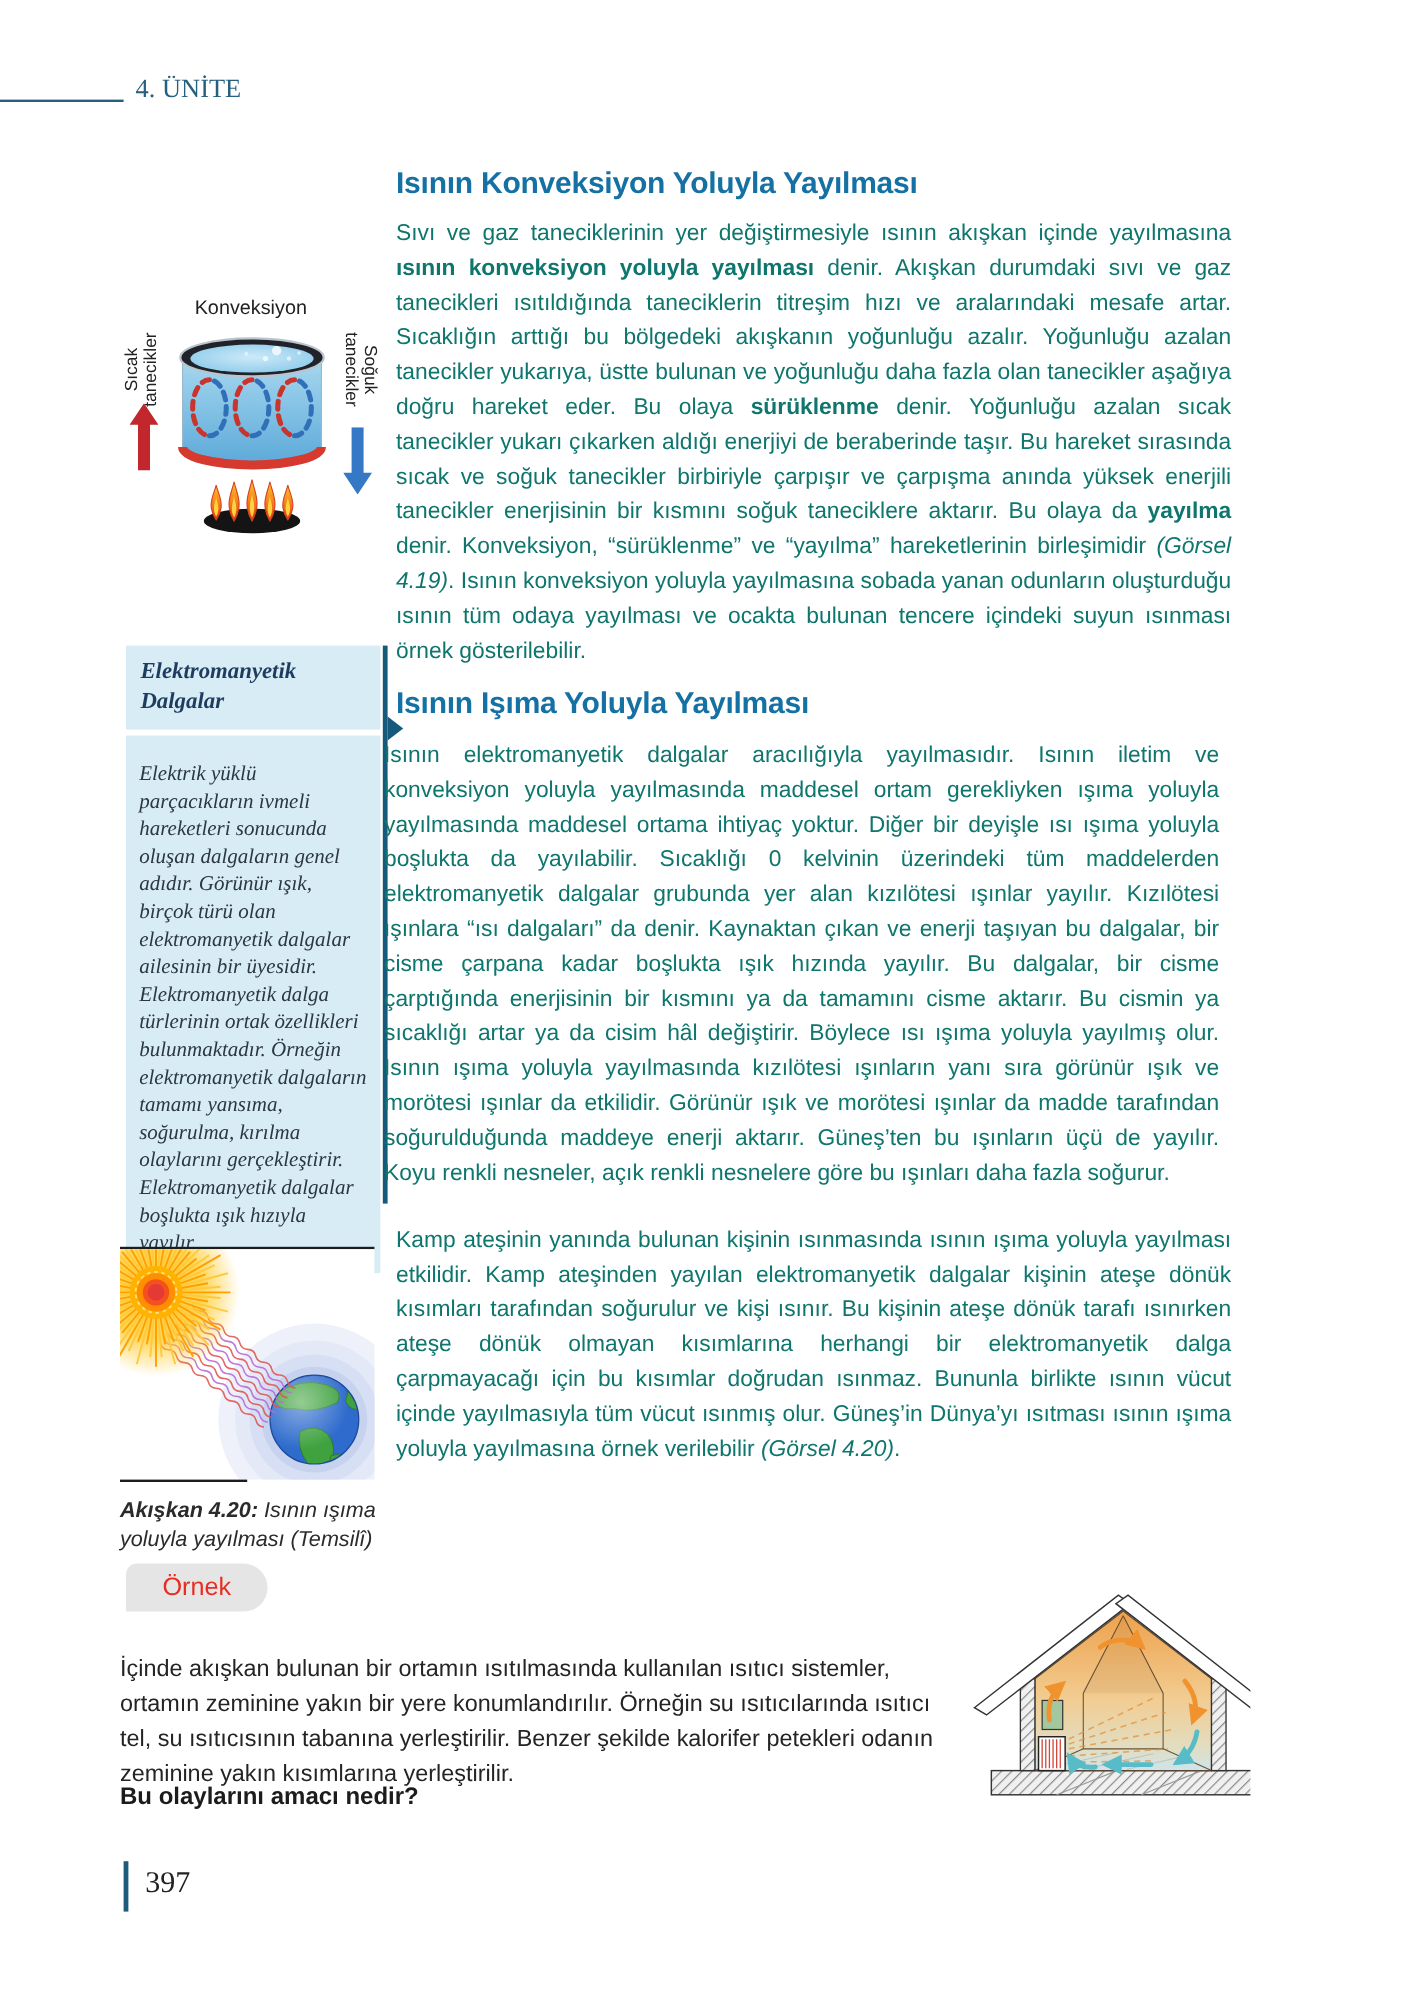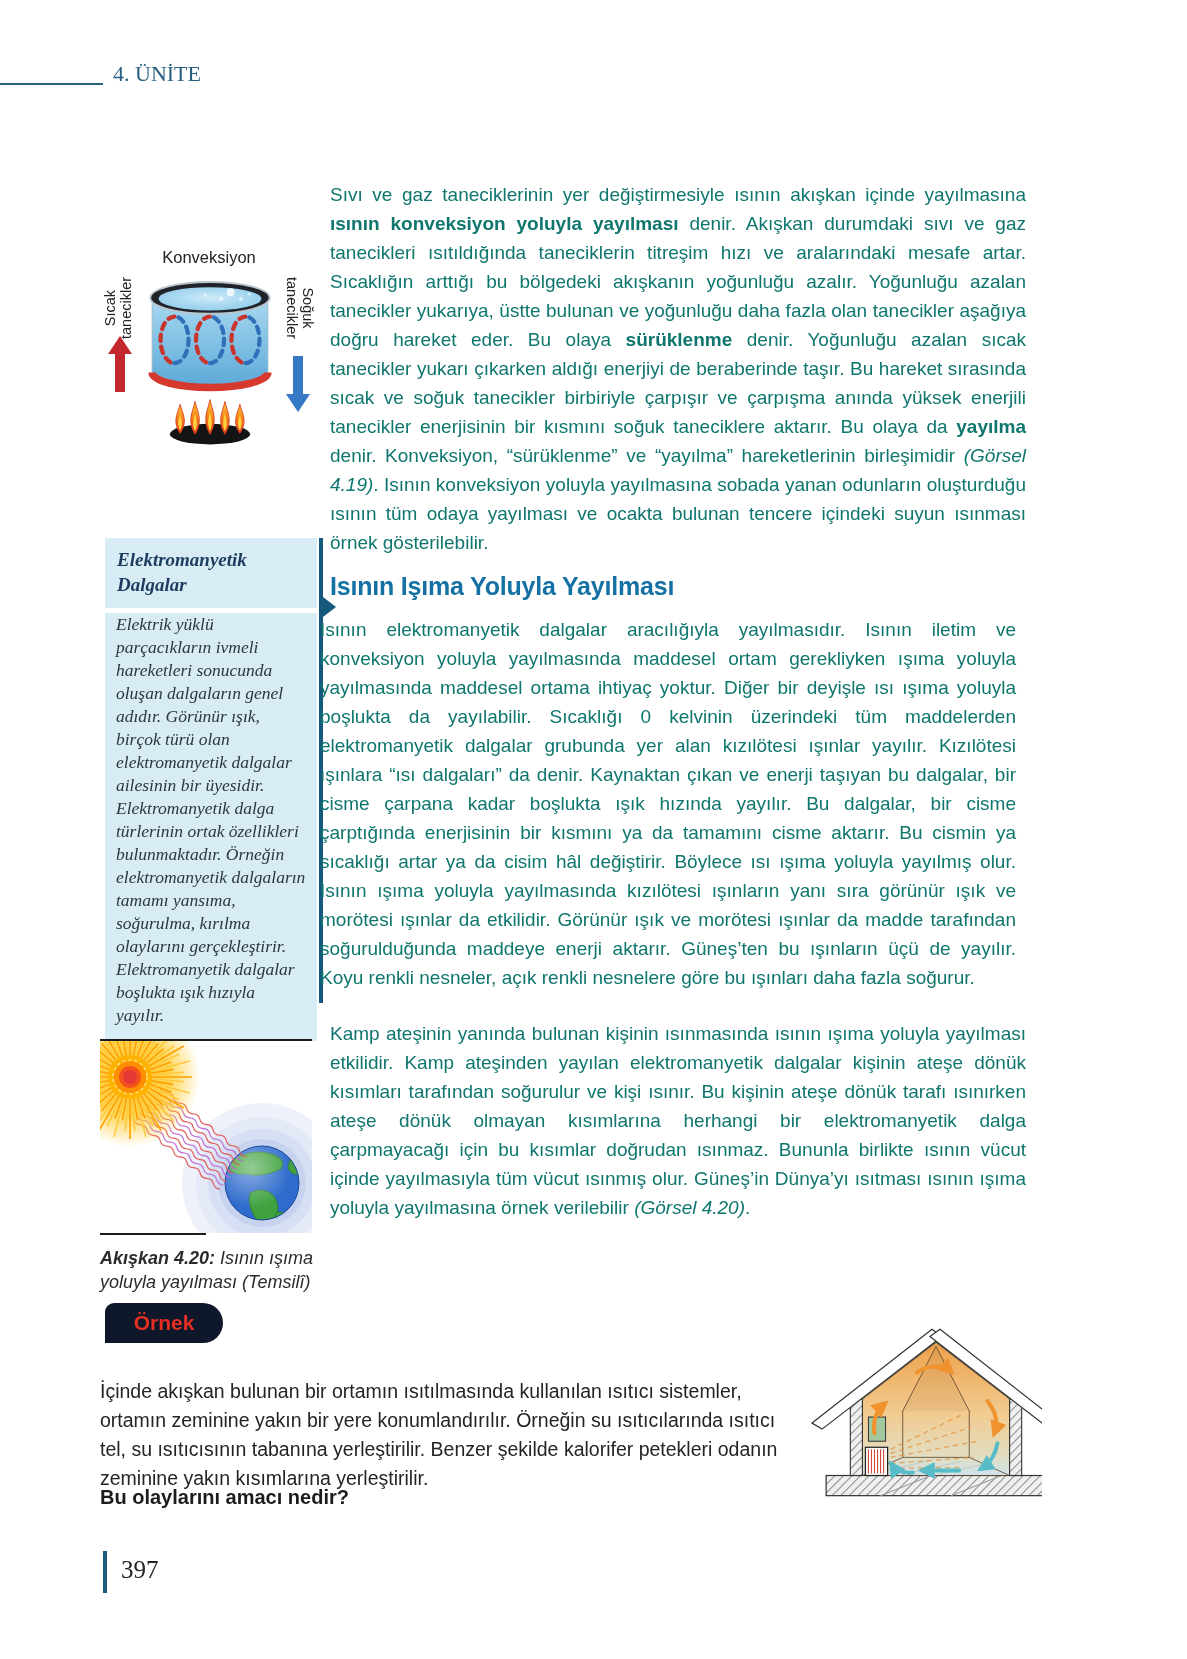--- a/index.html
+++ b/index.html
@@ -37,55 +37,56 @@
   .caption .cap-label{font-weight:bold;}
   .cap419{left:100px;top:458px;width:208px;}
   .cap420{left:100px;top:1246px;width:222px;}
   
   .sidebar{left:105px;top:538px;width:212px;}
   .sidebar-title{
     background:#d8ecf6;padding:9px 12px 11px;font-family:"Liberation Serif",serif;
     font-style:italic;font-weight:bold;font-size:19px;line-height:25px;color:#1d3c5e;
   }
   .sidebar-body{
-    background:#d8ecf6;margin-top:5px;padding:0 11px 14px;
+    background:#d8ecf6;margin-top:5px;padding:20px 11px 14px;
     font-family:"Liberation Serif",serif;font-style:italic;font-size:17.5px;
     line-height:23px;color:#2b3743;
   }
   .sidebar-rail{left:319px;top:538px;width:4px;height:465px;background:#15597c;}
   .sidebar-arrow{
     left:323px;top:597px;width:0;height:0;
     border-top:10px solid transparent;border-bottom:10px solid transparent;
     border-left:13px solid #15597c;
   }
   
   .fig420{left:100px;top:1041px;width:212px;height:192px;background:#fff;}
   .fig420-rule-top{left:100px;top:1039px;width:212px;height:2px;background:#1c1c1c;}
   .fig420-rule-bottom{left:100px;top:1233px;width:106px;height:2px;background:#1c1c1c;}
   
   .ornek-badge{
-    left:105px;top:1303px;width:118px;height:40px;background:#0f172a;
-    border-radius:10px 22px 22px 0;color:#e62e23;font-weight:bold;font-size:21px;
+    left:105px;top:1303px;width:118px;height:40px;background:#e5e5e5;
+    border-radius:10px 22px 22px 0;color:#e62e23;font-weight:normal;font-size:21px;
     display:flex;align-items:center;justify-content:center;
   }
   .ex-para{left:100px;top:1357px;width:698px;font-size:19.5px;line-height:29px;text-align:left;color:#242424;}
   .ex-question{left:100px;top:1486px;font-size:20px;font-weight:bold;color:#1c1c1c;}
   .house{left:810px;top:1320px;}
   
   .pagenum-bar{left:103px;top:1551px;width:4px;height:42px;background:#1d5b7d;}
   .pagenum{left:121px;top:1556px;font-family:"Liberation Serif",serif;font-size:25px;color:#222;}
 </style>
 </head>
 <body>
 
 <div class="page">
 
   <div class="abs unit-rule"></div>
   <div class="abs unit-label">4. ÜNİTE</div>
 
+  <h1 class="abs h-blue h1">Isının Konveksiyon Yoluyla Yayılması</h1>
   <p class="abs para p1"><span>Sıvı ve gaz taneciklerinin yer değiştirmesiyle ısının akışkan içinde yayılmasına </span><span class="b">ısının konveksiyon yoluyla yayılması</span><span> denir. Akışkan durumdaki sıvı ve gaz tanecikleri ısıtıldığında taneciklerin titreşim hızı ve aralarındaki mesafe artar. Sıcaklığın arttığı bu bölgedeki akışkanın yoğunluğu azalır. Yoğunluğu azalan tanecikler yukarıya, üstte bulunan ve yoğunluğu daha fazla olan tanecikler aşağıya doğru hareket eder. Bu olaya </span><span class="b">sürüklenme</span><span> denir. Yoğunluğu azalan sıcak tanecikler yukarı çıkarken aldığı enerjiyi de beraberinde taşır. Bu hareket sırasında sıcak ve soğuk tanecikler birbiriyle çarpışır ve çarpışma anında yüksek enerjili tanecikler enerjisinin bir kısmını soğuk taneciklere aktarır. Bu olaya da </span><span class="b">yayılma</span><span> denir. Konveksiyon, “sürüklenme” ve “yayılma” hareketlerinin birleşimidir </span><span class="i">(Görsel 4.19)</span><span>. Isının konveksiyon yoluyla yayılmasına sobada yanan odunların oluşturduğu ısının tüm odaya yayılması ve ocakta bulunan tencere içindeki suyun ısınması örnek gösterilebilir.</span></p>
 
   <div class="abs fig419">
     <div class="fig419-title">Konveksiyon</div>
     <div class="rot-label hot-label">Sıcak tanecikler</div>
     <div class="rot-label cold-label">Soğuk tanecikler</div>
     <svg class="arr arr-hot" width="24" height="56" viewBox="0 0 24 56">
       <polygon points="12,0 24,18 17,18 17,56 7,56 7,18 0,18" fill="#c1272d"></polygon>
     </svg>
     <svg class="arr arr-cold" width="24" height="56" viewBox="0 0 24 56">

